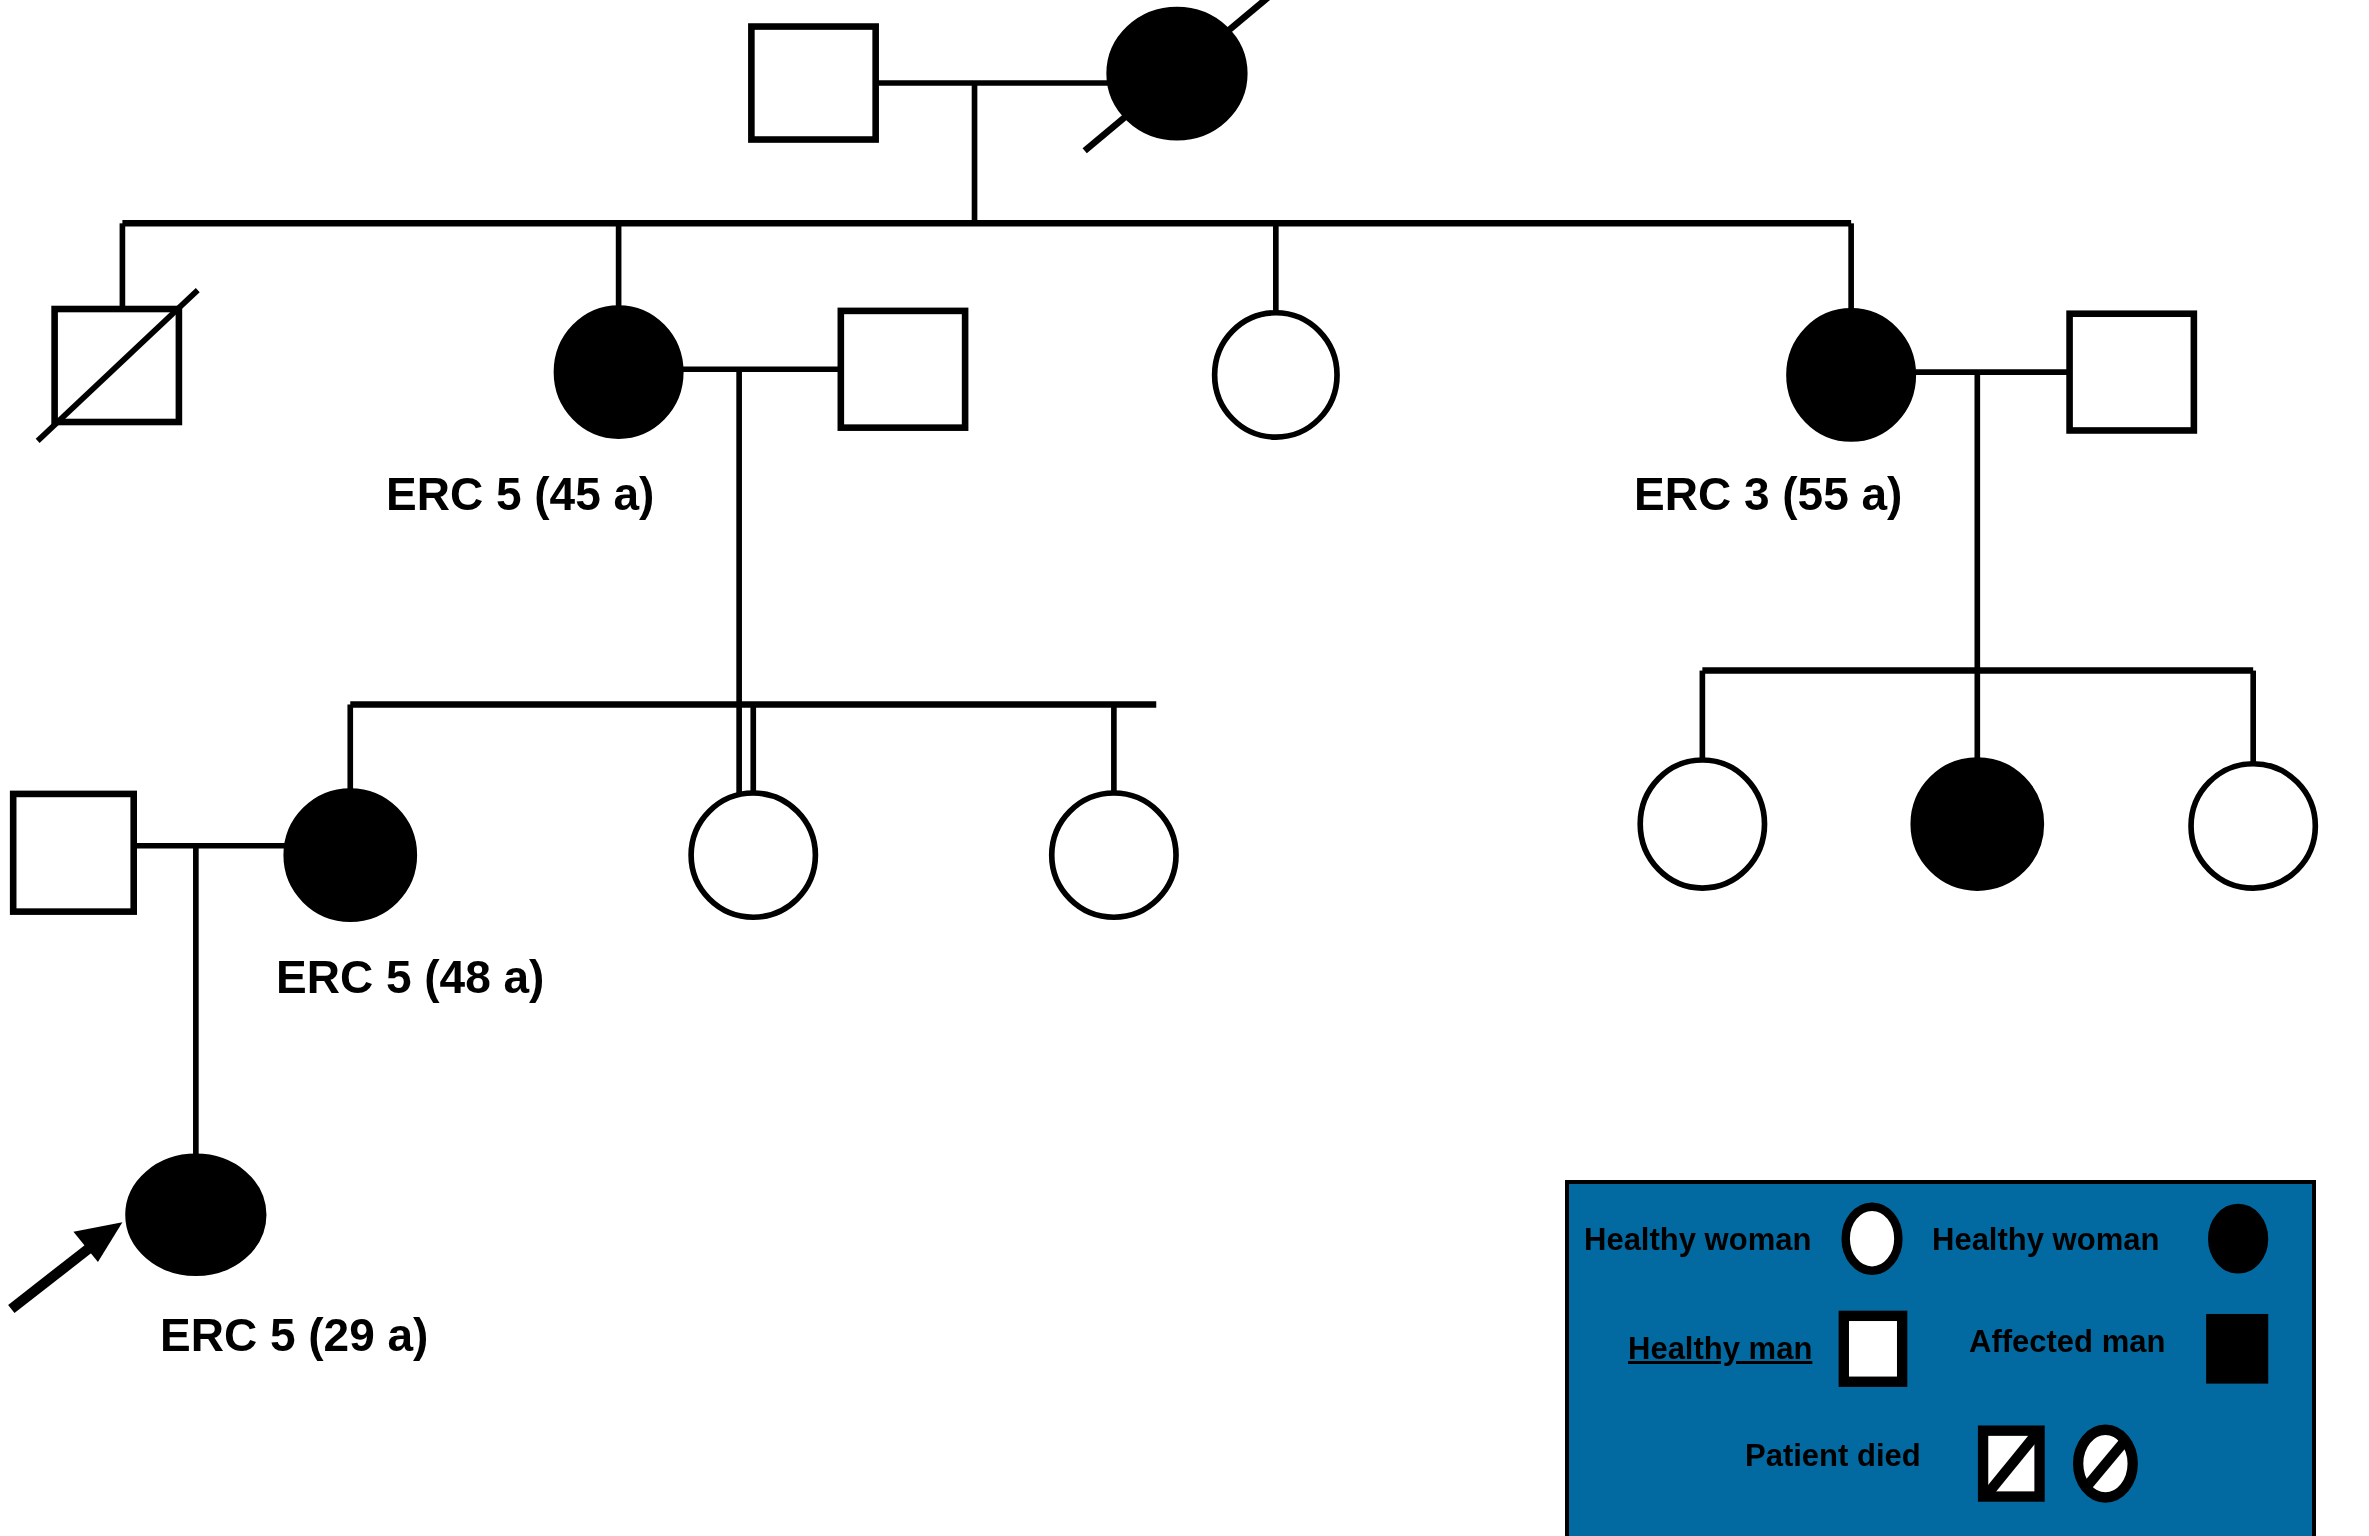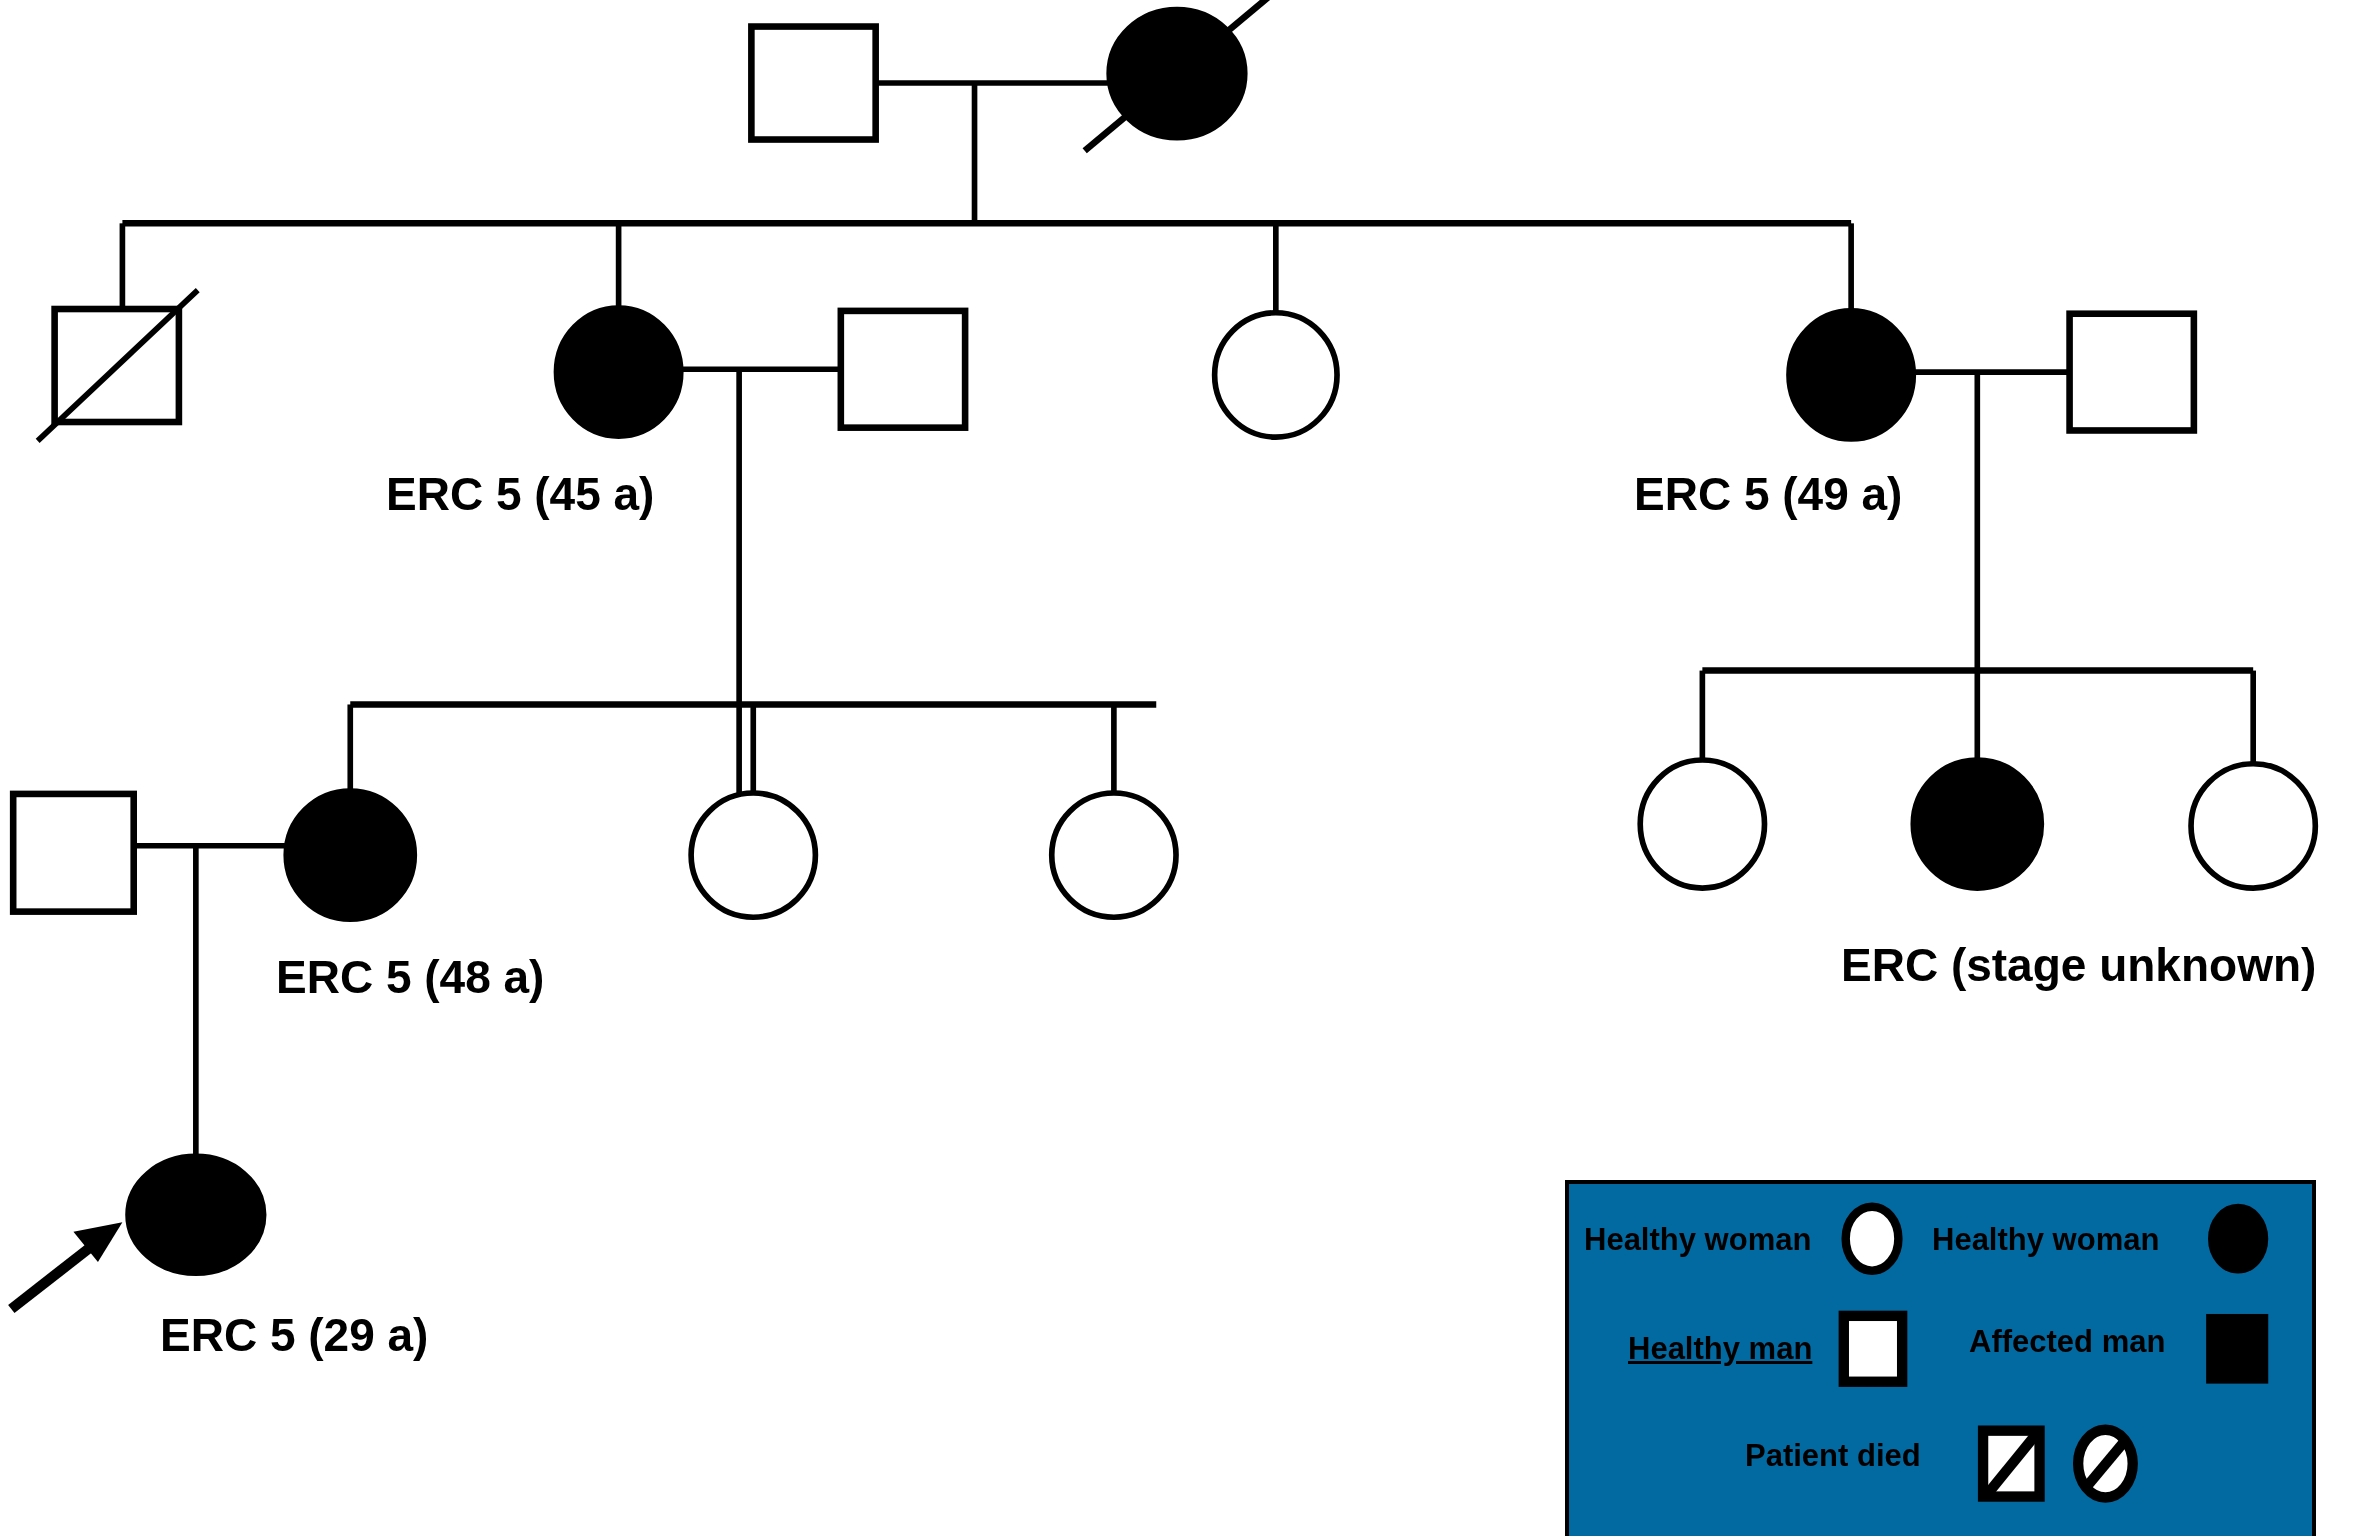--- a/index.html
+++ b/index.html
@@ -119,25 +119,24 @@
     <g>
       <line x1="12" y1="1390" x2="112" y2="1312" stroke="#000000" stroke-width="11"></line>
       <polygon points="130,1298 78,1308 104,1340" fill="#000000"></polygon>
     </g>
 
   </svg>
 
 
   <div class="ped-label gen-label" style="left:386px; top:471px;">ERC 5 (45 a)</div>
 
-  <div class="ped-label gen-label" style="left:1634px; top:471px;">ERC 5 (49 a)</div>
+  <div class="ped-label gen-label" style="left:1634px; top:471px;">ERC 3 (55 a)</div>
 
   <div class="ped-label gen-label" style="left:276px; top:954px;text-align:right;">ERC 5 (48 a)</div>
 
-  <div class="ped-label gen-label" style="left:1841px; top:942px;">ERC (stage unknown)</div>
 
   <div class="ped-label gen-label" style="left:160px; top:1312px;">ERC 5 (29 a)</div>
 
   <div class="legend-box">
     <svg viewBox="0 0 798 360" style="position:absolute;left:0;top:0;width:751px;height:339px;">
 
       <ellipse cx="322" cy="58" rx="28" ry="34" fill="#ffffff" stroke="#000000" stroke-width="9"></ellipse>
       <ellipse cx="711" cy="58" rx="29" ry="34" fill="#000000" stroke="#000000" stroke-width="6"></ellipse>
 
       <rect x="292" y="140" width="62" height="70" fill="#ffffff" stroke="#000000" stroke-width="11"></rect>

